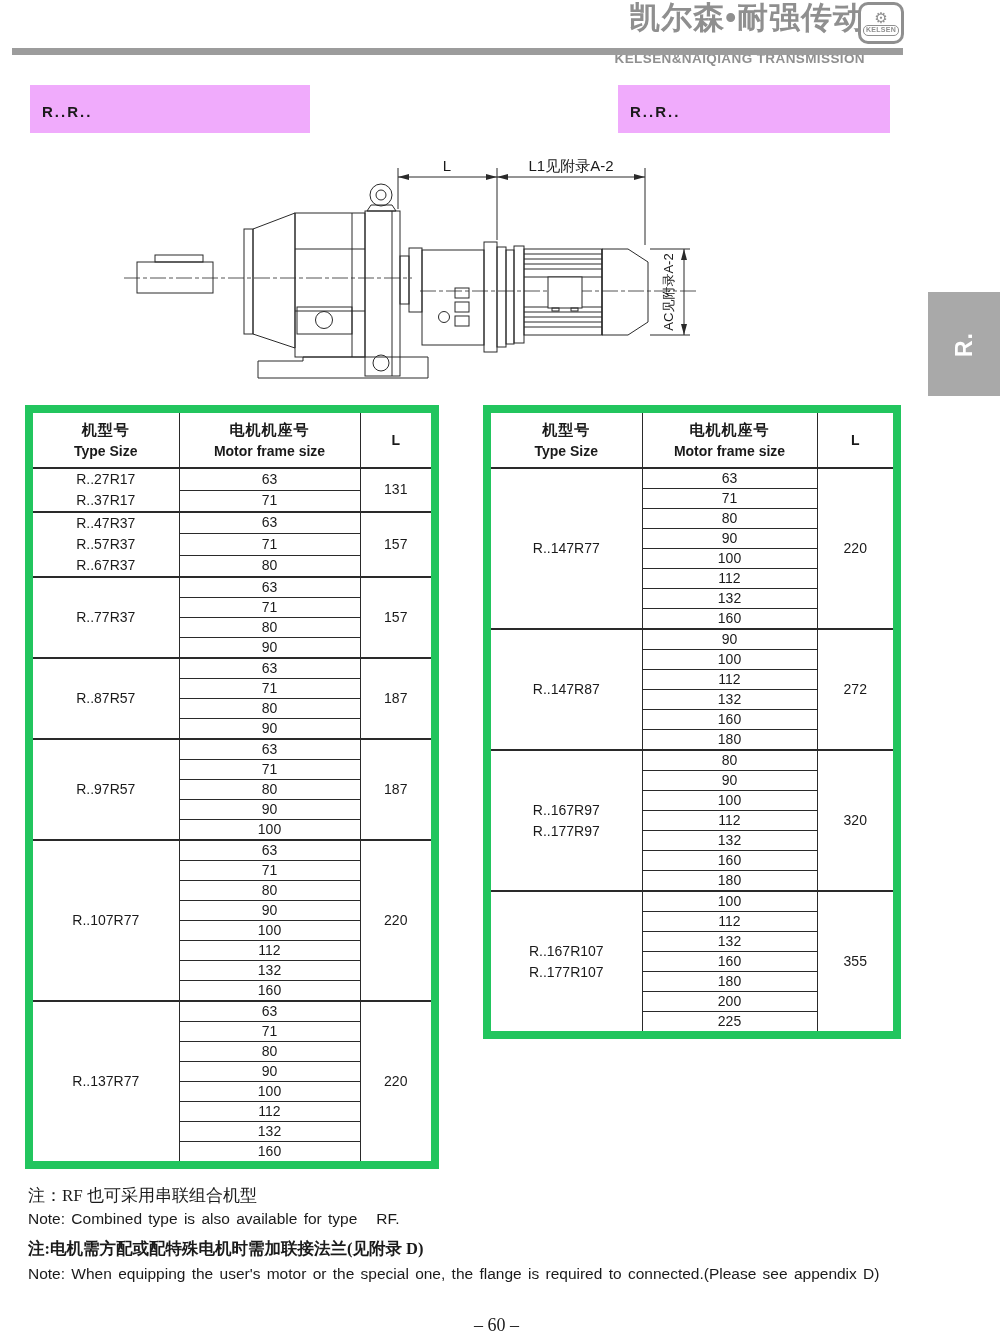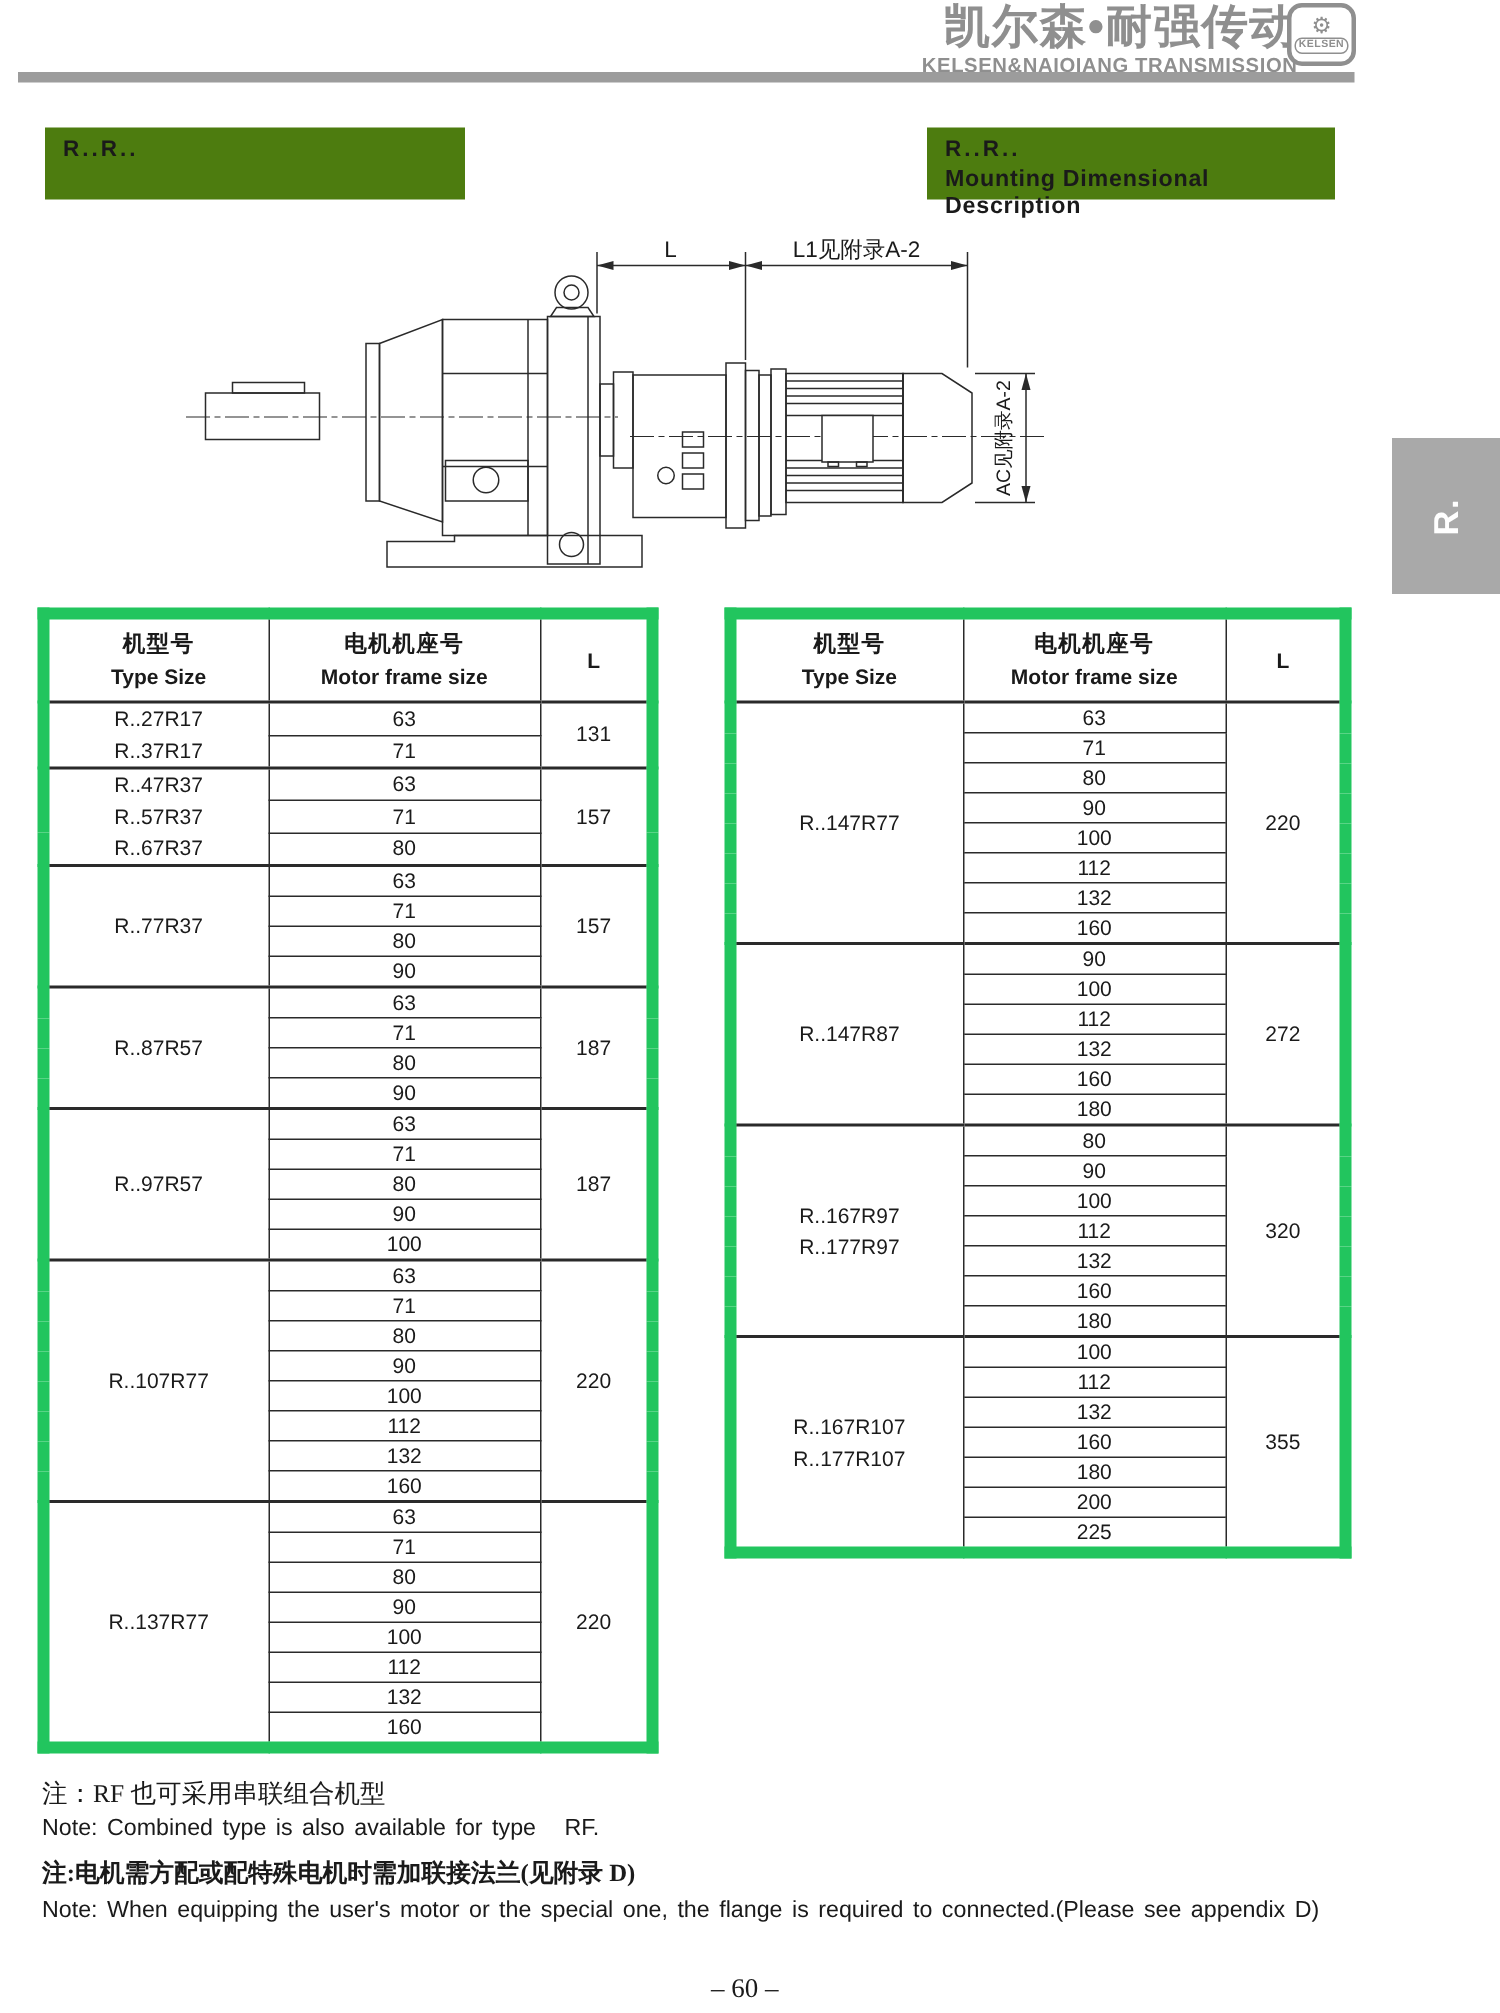--- a/index.html
+++ b/index.html
@@ -2,32 +2,32 @@
 <html><head>
 <meta charset="utf-8">
 <style>
   html,body{margin:0;padding:0;background:#fff;}
   .page{position:relative;width:1000px;height:1342px;background:#fff;overflow:hidden;
         font-family:"Liberation Sans",sans-serif;color:#1a1a1a;}
 
   
   .brand{position:absolute;top:2px;right:135px;text-align:right;}
   .brand-cn{font-size:31px;font-weight:bold;color:#8f8f8f;letter-spacing:1px;line-height:1.05;}
-  .brand-en{font-size:13.5px;font-weight:bold;color:#8f8f8f;letter-spacing:.4px;margin-top:1px;}
+  .brand-en{font-size:13.5px;font-weight:bold;color:#8f8f8f;letter-spacing:.4px;margin-top:16px;}
   .logo{position:absolute;top:2px;left:858px;width:46px;height:42px;border:3.5px solid #8f8f8f;
         border-radius:10px;box-sizing:border-box;display:flex;flex-direction:column;
         align-items:center;justify-content:center;background:#fff;}
   .logo-gear{color:#8f8f8f;font-size:15px;line-height:1;}
   .logo-text{font-size:7px;font-weight:bold;color:#8f8f8f;border:1.5px solid #8f8f8f;
         border-radius:5px;padding:0 2px;line-height:1.25;letter-spacing:.3px;}
   .header-bar{position:absolute;left:12px;top:48px;width:891px;height:7px;background:#9c9c9c;}
 
   
-  .title-block{position:absolute;top:85px;height:48px;background:#4d7c0f;
-        padding:6px 12px;box-sizing:border-box;}
+  .title-block{position:absolute;top:85px;height:48px;background:#f0abfc;
+        padding:18px 12px;box-sizing:border-box;}
   .title-left{left:30px;width:280px;}
   .title-right{left:618px;width:272px;}
   .title-l1{font-weight:bold;font-size:15px;letter-spacing:2px;}
   .title-l2{font-weight:bold;font-size:15.5px;margin-top:3px;letter-spacing:.5px;}
 
   
   .side-tab{position:absolute;left:928px;top:292px;width:72px;height:104px;background:#a9a9a9;
         display:flex;align-items:center;justify-content:center;}
   .side-tab span{transform:rotate(-90deg);color:#fff;font-size:23px;font-weight:bold;letter-spacing:1px;}
 
@@ -68,21 +68,20 @@
     <span class="logo-gear">⚙</span>
     <span class="logo-text">KELSEN</span>
   </div>
   <div class="header-bar"></div>
 
   <div class="title-block title-left">
     <div class="title-l1">R..R..</div>
   </div>
   <div class="title-block title-right">
     <div class="title-l1">R..R..</div>
-    <div class="title-l2">Mounting Dimensional Description</div>
   </div>
 
   <div class="side-tab">
     <span>R.</span>
   </div>
 
   <svg class="drawing" width="580" height="250" viewBox="120 145 580 250">
     <g stroke="#2a2a2a" stroke-width="1" fill="none">
 
       <line x1="124" y1="278" x2="412" y2="278" stroke-width="0.8" stroke-dasharray="16 3 4 3"></line>

